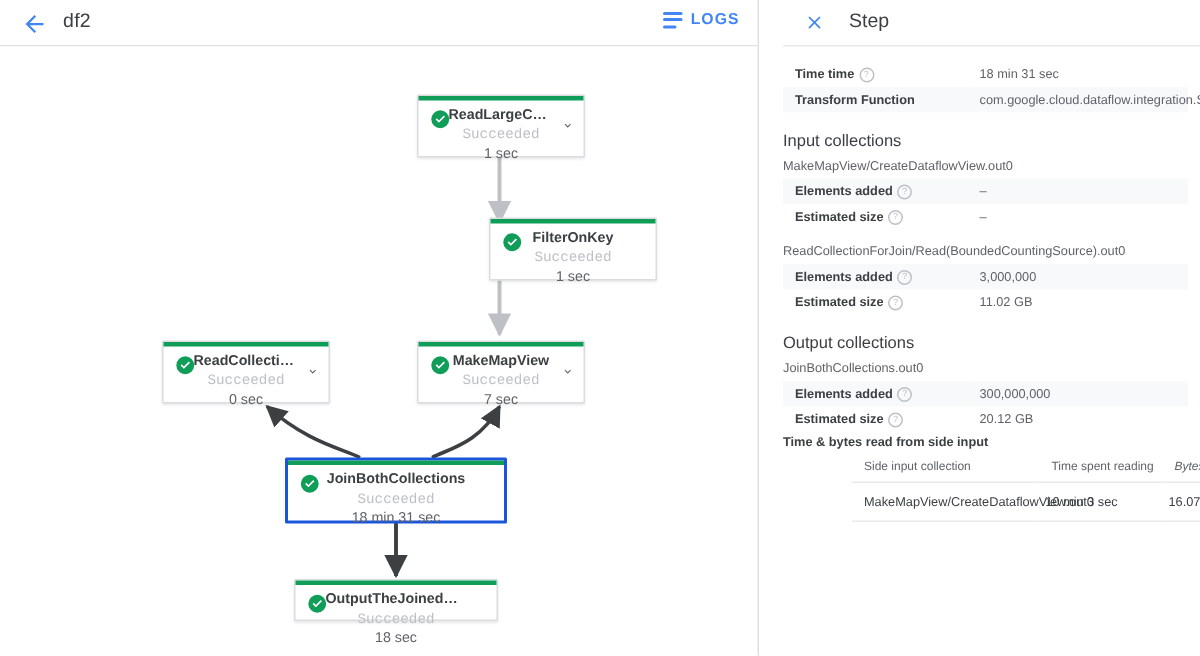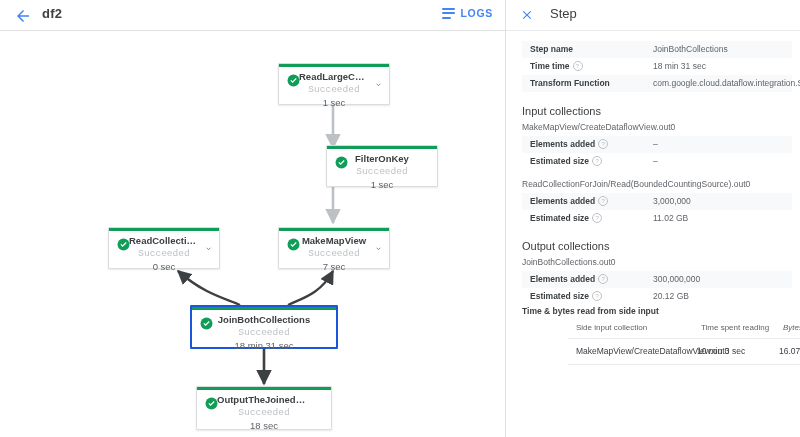--- a/index.html
+++ b/index.html
@@ -8,21 +8,21 @@
     font-family:"Liberation Sans","DejaVu Sans",sans-serif;
     -webkit-font-smoothing:antialiased;
   }
   .app{position:relative;width:800px;height:437px;}
 
   
   .left-pane{position:absolute;left:0;top:0;width:505px;height:437px;background:#fff;overflow:hidden;}
   .topbar{position:relative;height:30px;border-bottom:1px solid #e0e0e0;background:#fff;}
   .back-arrow{position:absolute;left:14px;top:7px;width:18px;height:18px;cursor:pointer;}
   .back-arrow svg{display:block;}
-  .job-title{position:absolute;left:42px;top:6px;font-size:13px;color:#3c4043;letter-spacing:.2px;font-weight:bold;}
+  .job-title{position:absolute;left:42px;top:6px;font-size:13px;color:#3c4043;letter-spacing:.2px;}
   .logs-btn{position:absolute;right:12px;top:7px;display:flex;align-items:center;gap:5px;cursor:pointer;}
   .logs-icon{width:13px;height:11px;display:flex;flex-direction:column;justify-content:space-between;}
   .logs-icon i{display:block;height:2px;background:#4285f4;border-radius:1px;}
   .logs-icon i:nth-child(1){width:13px;}
   .logs-icon i:nth-child(2){width:13px;}
   .logs-icon i:nth-child(3){width:9px;}
   .logs-label{font-size:10.5px;font-weight:bold;color:#4285f4;letter-spacing:.7px;}
 
   .canvas{position:absolute;left:0;top:31px;width:505px;height:406px;background:#fff;}
   .edge-layer{position:absolute;left:0;top:0;width:505px;height:406px;}
@@ -40,21 +40,21 @@
   .node-check{position:absolute;left:8px;top:9px;width:13px;height:13px;}
   .node-chevron{position:absolute;right:6px;top:11px;width:9px;height:9px;}
   .node-body{position:absolute;left:0;right:0;top:6px;text-align:center;}
   .node-name{font-size:9.5px;font-weight:bold;color:#3c4043;line-height:13px;
     white-space:nowrap;overflow:hidden;text-overflow:ellipsis;padding:0 20px;}
   .node-status{font-size:9.5px;color:#bdc1c6;line-height:13px;font-family:Liberation Mono, monospace;}
   .node-time{font-size:9.5px;color:#5f6368;line-height:13px;text-align:center;}
 
   
   .right-pane{position:absolute;left:505px;top:0;width:295px;height:437px;background:#fff;
-    border-left:1px solid #e0e0e0;box-sizing:border-box;overflow:hidden;}
+    border-left:1px solid #e0e0e0;box-sizing:border-box;overflow:hidden;padding-left:16px;}
   .panel-head{position:relative;height:30px;border-bottom:1px solid #e8eaed;}
   .close-x{position:absolute;left:14px;top:8px;width:14px;height:14px;cursor:pointer;}
   .panel-title{position:absolute;left:44px;top:6px;font-size:13px;color:#3c4043;}
   .panel-scroll{position:absolute;left:0;top:31px;right:0;bottom:0;overflow:hidden;}
   .panel-inner{padding:10px 8px 0 16px;}
 
   table.kv{width:100%;border-collapse:collapse;table-layout:fixed;}
   table.kv td{padding:3px 4px;vertical-align:top;font-size:8.5px;line-height:11px;}
   table.kv td.k{width:115px;font-weight:bold;color:#3c4043;padding-left:8px;}
   table.kv td.v{color:#5f6368;}
@@ -208,21 +208,21 @@
               <path d="M10.3 16.4l-4-4 1.5-1.5 2.5 2.5 6-6L17.8 9z" fill="#fff"></path>
             </svg>
         </span>
         <div class="node-body">
           <div class="node-name">JoinBothCollections</div>
           <div class="node-status">Succeeded</div>
           <div class="node-time">18 min 31 sec</div>
         </div>
       </div>
 
-      <div class="node" style="left:196px;top:355px;width:136px;height:44px;">
+      <div class="node" style="left:196px;top:355px;width:136px;height:28px;">
         <div class="topstripe"></div>
         <span class="node-check">
           <svg width="13" height="13" viewBox="0 0 24 24">
               <circle cx="12" cy="12" r="11" fill="#0f9d58"></circle>
               <path d="M10.3 16.4l-4-4 1.5-1.5 2.5 2.5 6-6L17.8 9z" fill="#fff"></path>
             </svg>
         </span>
         <div class="node-body">
           <div class="node-name">OutputTheJoinedCollec...</div>
           <div class="node-status">Succeeded</div>
@@ -242,24 +242,20 @@
           </svg>
       </div>
       <div class="panel-title">Step</div>
     </div>
 
     <div class="panel-scroll">
       <div class="panel-inner">
 
         <table class="kv">
           <tbody>
-              <tr class="striped">
-            <td class="k">Step name</td>
-            <td class="v">JoinBothCollections</td>
-          </tr>
           <tr>
             <td class="k"><span>Time time</span><span class="help">?</span></td>
             <td class="v">18 min 31 sec</td>
           </tr>
           <tr class="striped">
             <td class="k">Transform Function</td>
             <td class="v">com.google.cloud.dataflow.integration.SideInputIOCounters$2</td>
           </tr>
         </tbody>
           </table>

